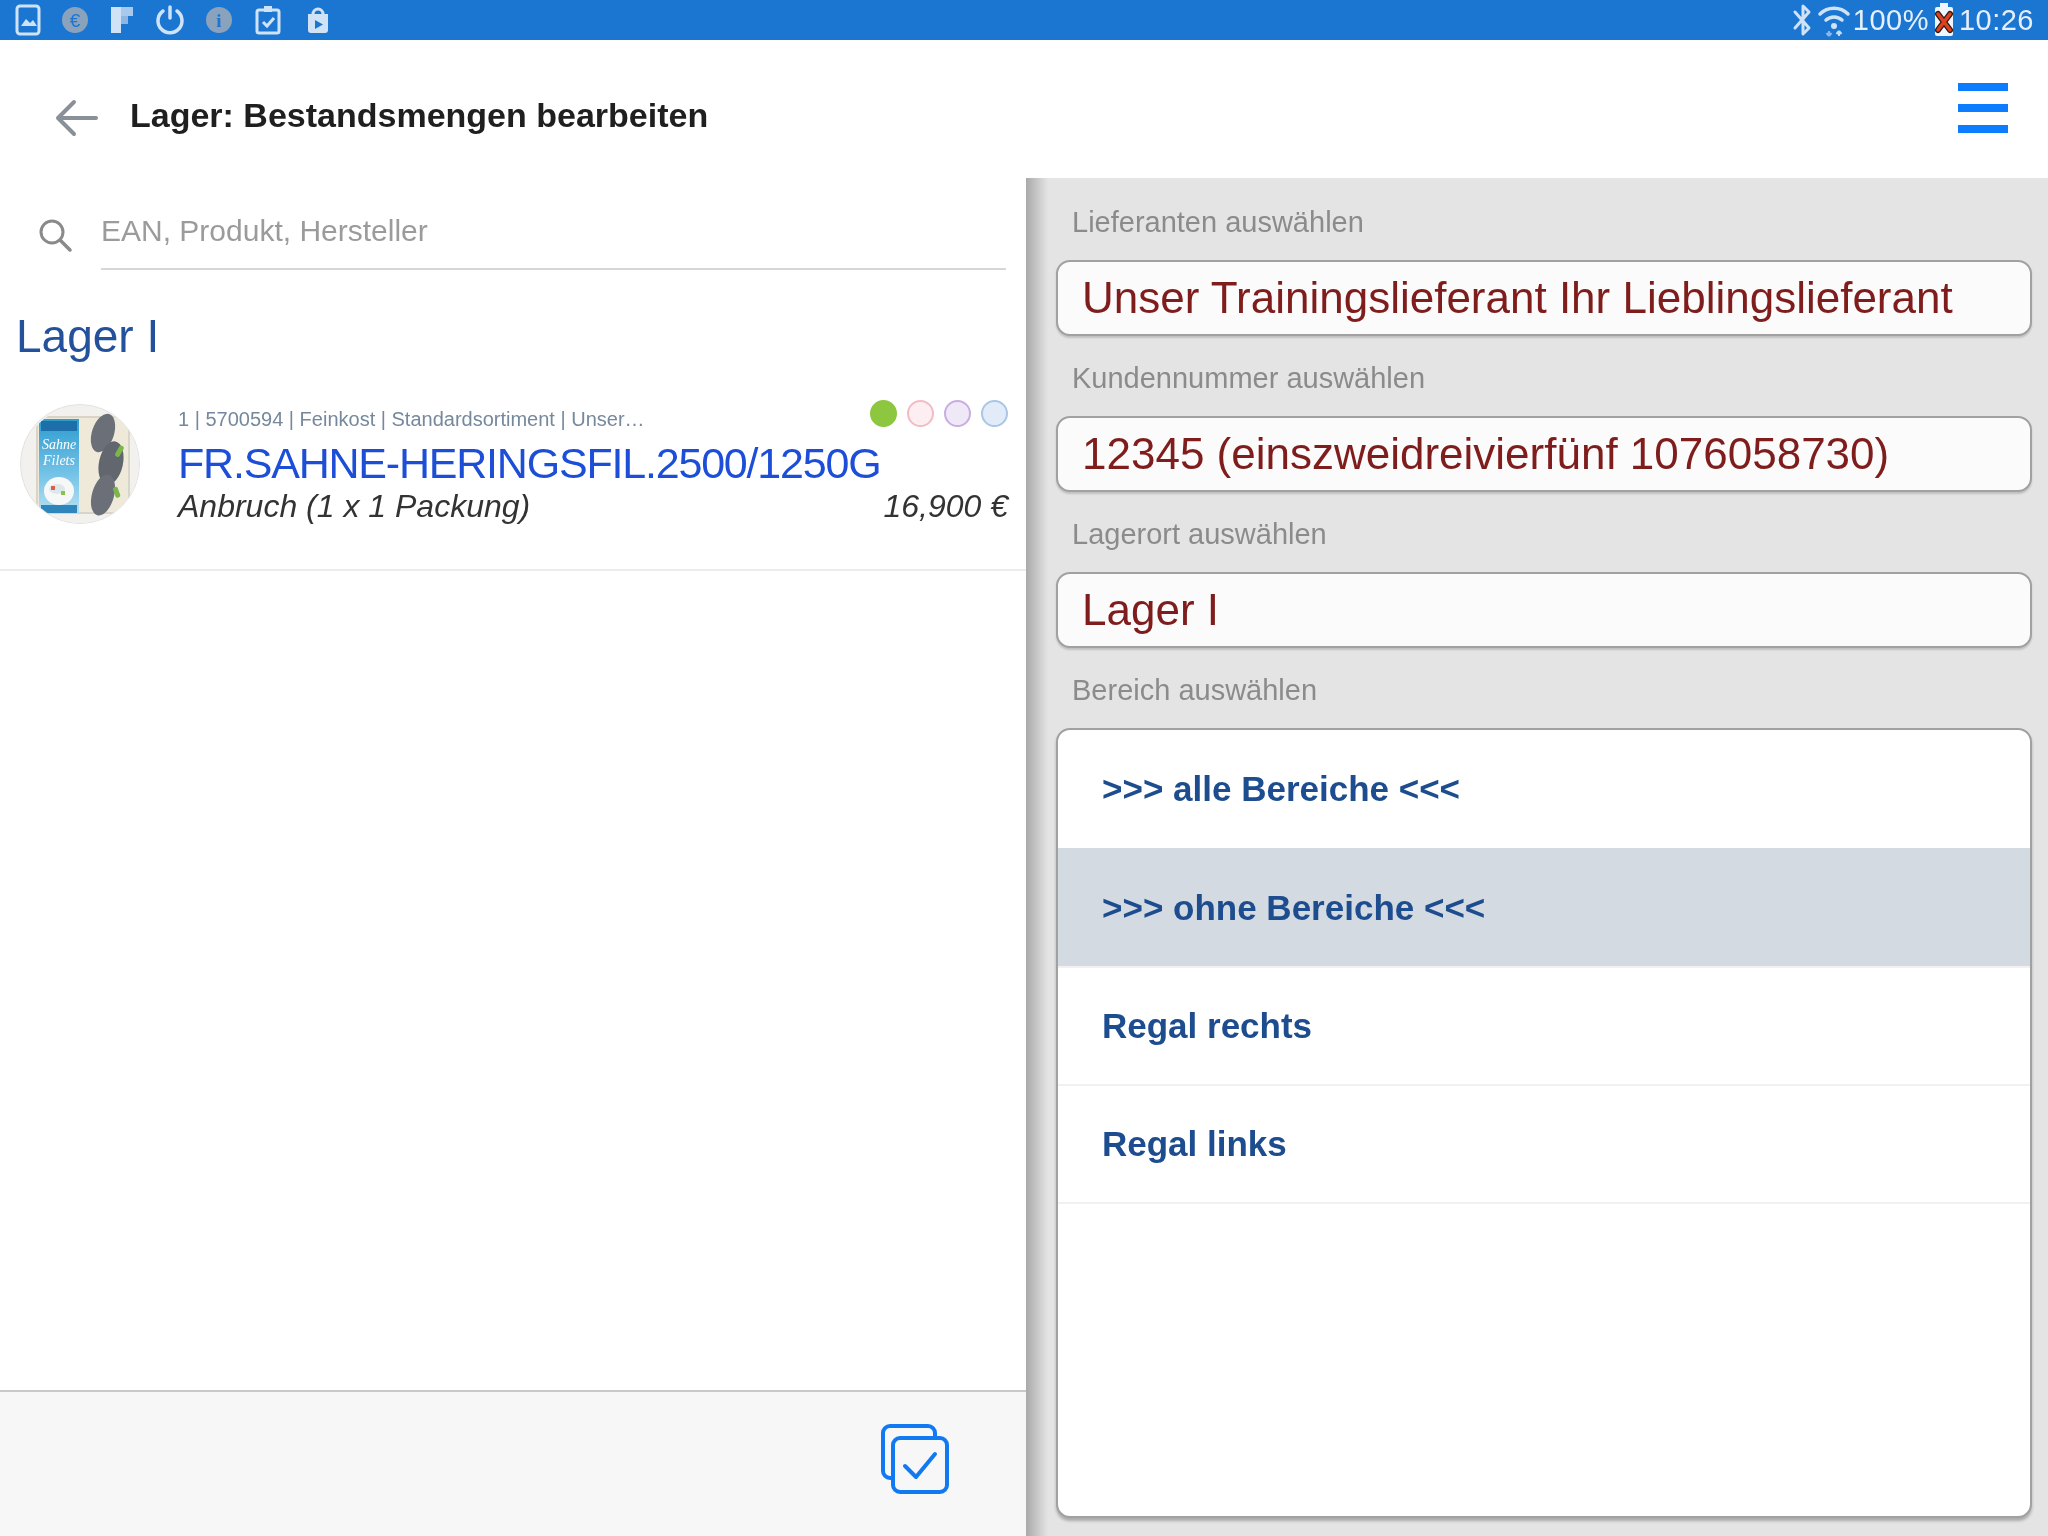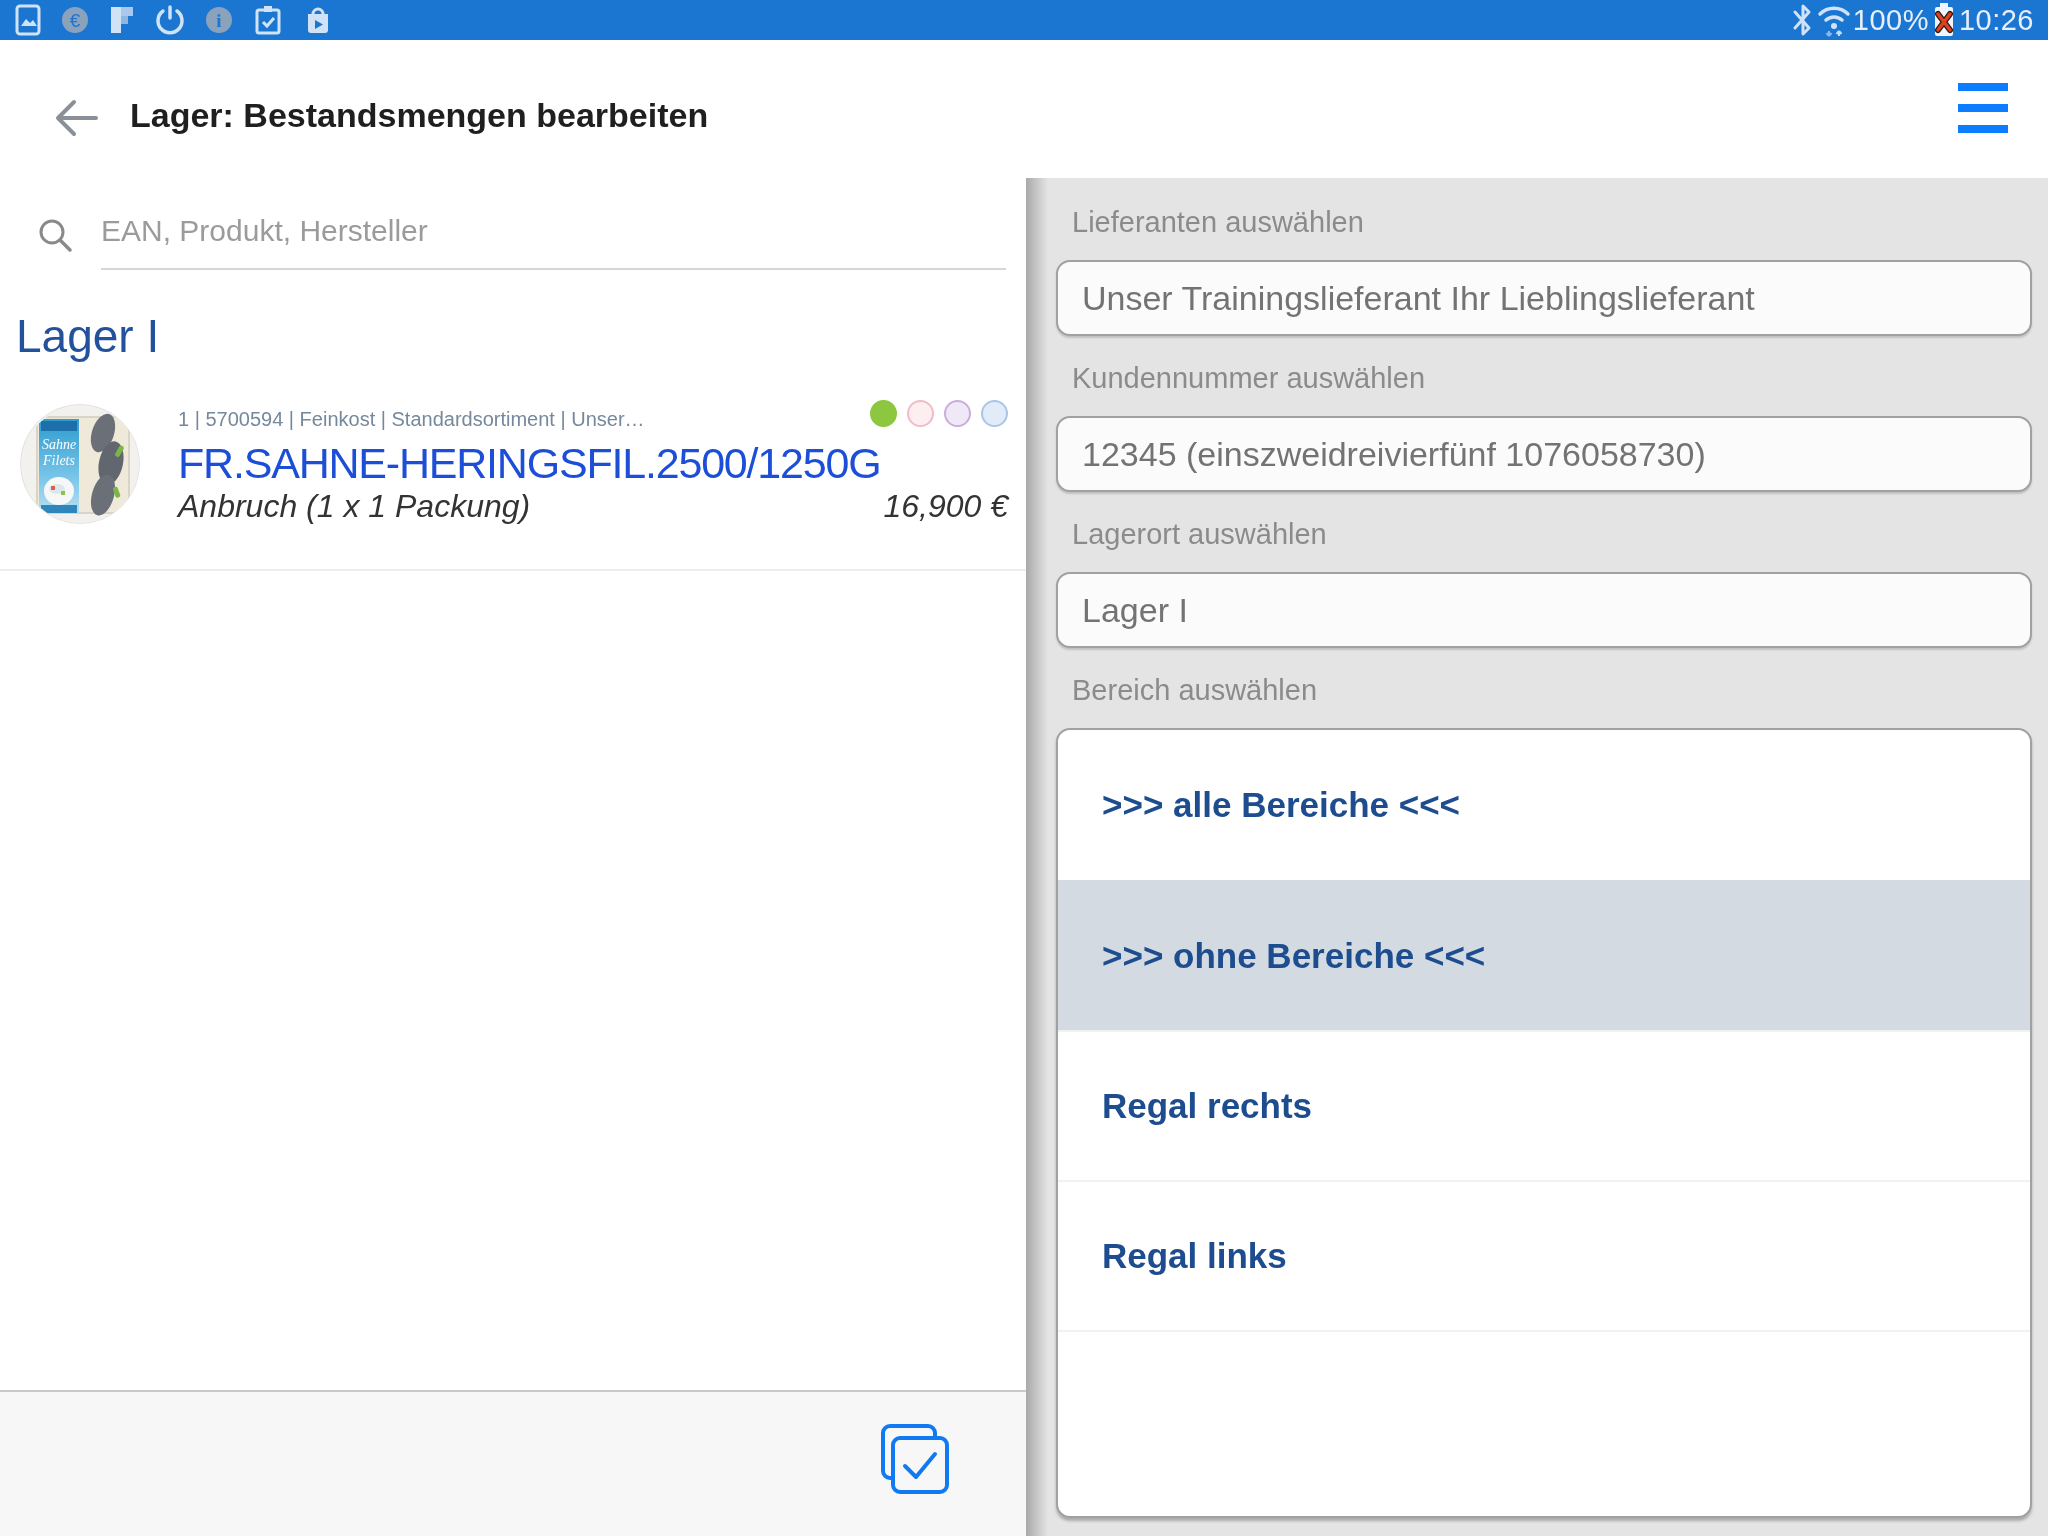--- a/index.html
+++ b/index.html
@@ -64,25 +64,25 @@
   
   .bottom-bar{position:absolute;left:0;bottom:0;width:100%;height:146px;background:#f7f7f7;
     border-top:2px solid #c9c9c9;display:flex;align-items:center;justify-content:flex-end;
     padding-right:70px;}
   .multi-select{width:86px;height:86px;cursor:pointer;}
 
   
   .rp-label{font-size:29px;line-height:32px;color:#8b8b8b;margin:26px 0 22px 16px;}
   .rp-label:first-child{margin-top:0;}
   .rp-box{height:76px;border:2px solid #a1a1a1;border-radius:14px;background:#fbfbfb;
-    display:flex;align-items:center;padding-left:24px;font-size:34px;color:#737373;
+    display:flex;align-items:center;padding-left:24px;font-size:44px;color:#7f1d1d;
     box-shadow:0 2px 2px rgba(0,0,0,0.16);cursor:pointer;}
   .rp-list{height:790px;border:2px solid #a1a1a1;border-radius:14px;background:#fff;
     overflow:hidden;display:flex;flex-direction:column;box-shadow:0 3px 3px rgba(0,0,0,0.25);}
-  .rp-option{flex:none;height:150px;display:flex;align-items:center;padding-left:44px;
+  .rp-option{flex:none;height:118px;display:flex;align-items:center;padding-left:44px;
     font-size:35px;font-weight:bold;color:var(--navy);cursor:pointer;}
   .rp-option + .rp-option{border-top:2px solid #f1f1f1;}
   .rp-option.selected{background:var(--selected-bg);border-top-color:transparent;}
   .rp-filler{flex:1;border-top:2px solid #f1f1f1;}
 </style>
 </head>
 <body>
 
 <div class="screen">
 

